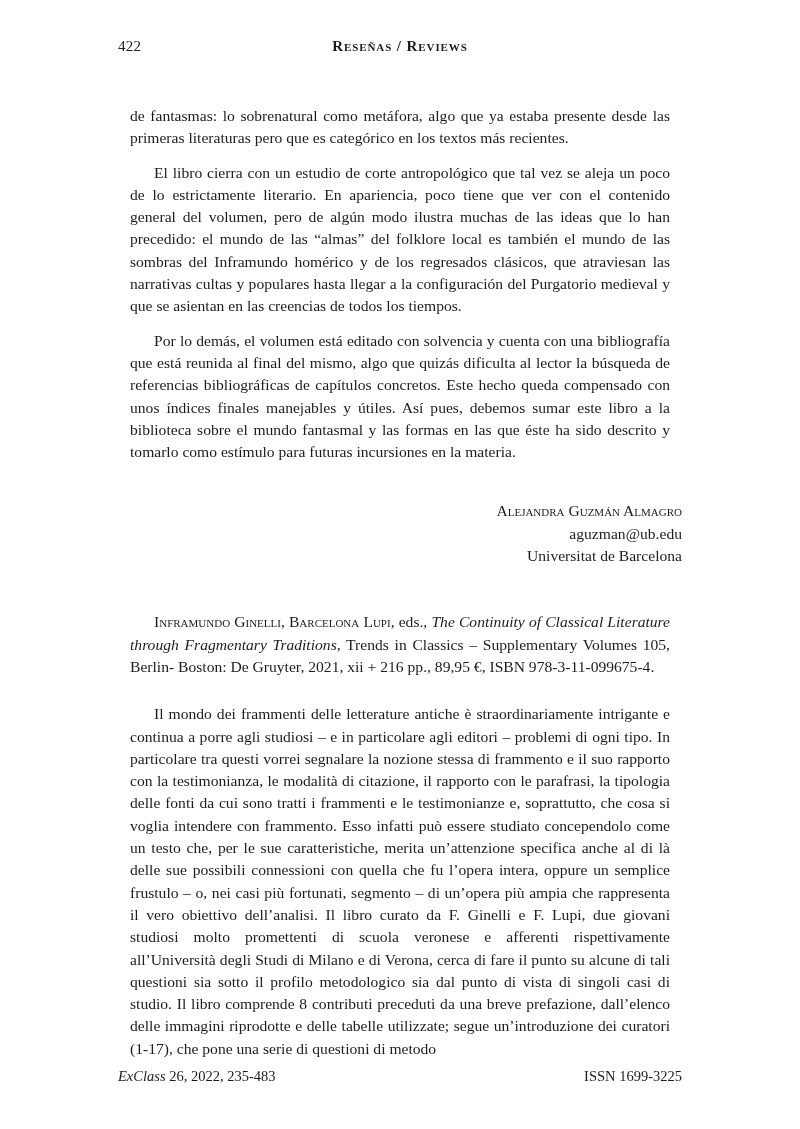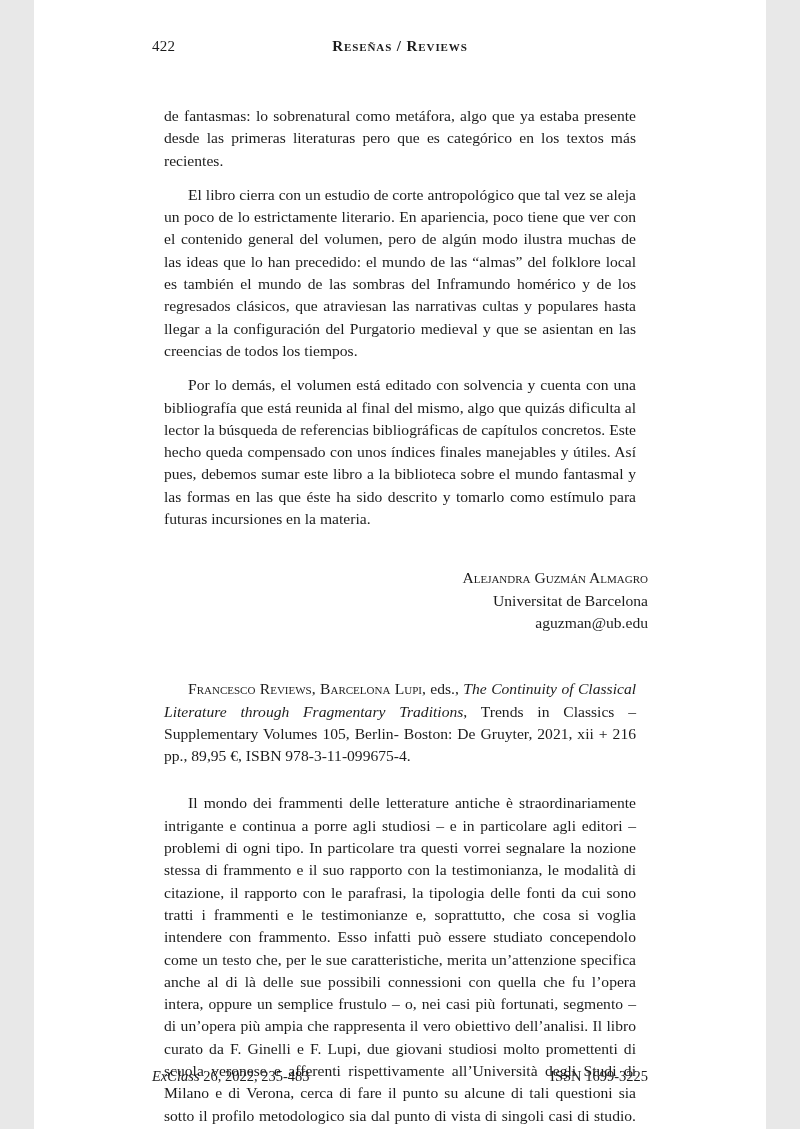--- a/index.html
+++ b/index.html
@@ -1,18 +1,18 @@
 <!DOCTYPE html>
 <html><head>
 <meta charset="utf-8">
 <style>
   html, body { margin: 0; padding: 0; background: #e8e8e8; }
   .page {
     position: relative;
-    width: 732px;
+    width: 800px;
     height: 1129px;
     margin: 0 auto;
     background: #ffffff;
     color: #1c1c1c;
     font-family: "Liberation Serif", "DejaVu Serif", serif;
     box-sizing: border-box;
     padding: 38px 118px 0 118px;
     overflow: hidden;
   }
   .running-head {
@@ -69,25 +69,25 @@
   </div>
 
   <div class="body-text">
 
     <p class="noindent">de fantasmas: lo sobrenatural como metáfora, algo que ya estaba presente desde las primeras literaturas pero que es categórico en los textos más recientes.</p>
     <p>El libro cierra con un estudio de corte antropológico que tal vez se aleja un poco de lo estrictamente literario. En apariencia, poco tiene que ver con el contenido general del volumen, pero de algún modo ilustra muchas de las ideas que lo han precedido: el mundo de las “almas” del folklore local es también el mundo de las sombras del Inframundo homérico y de los regresados clásicos, que atraviesan las narrativas cultas y populares hasta llegar a la configuración del Purgatorio medieval y que se asientan en las creencias de todos los tiempos.</p>
     <p>Por lo demás, el volumen está editado con solvencia y cuenta con una bibliografía que está reunida al final del mismo, algo que quizás dificulta al lector la búsqueda de referencias bibliográficas de capítulos concretos. Este hecho queda compensado con unos índices finales manejables y útiles. Así pues, debemos sumar este libro a la biblioteca sobre el mundo fantasmal y las formas en las que éste ha sido descrito y tomarlo como estímulo para futuras incursiones en la materia.</p>
 
     <div class="signature">
       <div class="smallcaps">Alejandra Guzmán Almagro</div>
+      <div>aguzman@ub.edu</div>
       <div>Universitat de Barcelona</div>
-      <div>aguzman@ub.edu</div>
     </div>
 
-    <p class="citation"><span class="smallcaps">Francesco Reviews</span><span>, </span><span class="smallcaps">Barcelona Lupi</span><span>, eds., </span><span class="italic">The Continuity of Classical Literature through Fragmentary Traditions</span><span>, Trends in Classics – Supplementary Volumes 105, Berlin- Boston: De Gruyter, 2021, xii + 216 pp., 89,95 €, ISBN 978-3-11-099675-4.</span></p>
+    <p class="citation"><span class="smallcaps">Inframundo Ginelli</span><span>, </span><span class="smallcaps">Barcelona Lupi</span><span>, eds., </span><span class="italic">The Continuity of Classical Literature through Fragmentary Traditions</span><span>, Trends in Classics – Supplementary Volumes 105, Berlin- Boston: De Gruyter, 2021, xii + 216 pp., 89,95 €, ISBN 978-3-11-099675-4.</span></p>
 
     <p class="first-body">Il mondo dei frammenti delle letterature antiche è straordinariamente intrigante e continua a porre agli studiosi – e in particolare agli editori – problemi di ogni tipo. In particolare tra questi vorrei segnalare la nozione stessa di frammento e il suo rapporto con la testimonianza, le modalità di citazione, il rapporto con le parafrasi, la tipologia delle fonti da cui sono tratti i frammenti e le testimonianze e, soprattutto, che cosa si voglia intendere con frammento. Esso infatti può essere studiato concependolo come un testo che, per le sue caratteristiche, merita un’attenzione specifica anche al di là delle sue possibili connessioni con quella che fu l’opera intera, oppure un semplice frustulo – o, nei casi più fortunati, segmento – di un’opera più ampia che rappresenta il vero obiettivo dell’analisi. Il libro curato da F. Ginelli e F. Lupi, due giovani studiosi molto promettenti di scuola veronese e afferenti rispettivamente all’Università degli Studi di Milano e di Verona, cerca di fare il punto su alcune di tali questioni sia sotto il profilo metodologico sia dal punto di vista di singoli casi di studio. Il libro comprende 8 contributi preceduti da una breve prefazione, dall’elenco delle immagini riprodotte e delle tabelle utilizzate; segue un’introduzione dei curatori (1-17), che pone una serie di questioni di metodo</p>
 
   </div>
 
   <div class="footer">
     <span><span class="italic">ExClass</span><span> 26, 2022, 235-483</span></span>
     <span>ISSN 1699-3225</span>
   </div>
 

